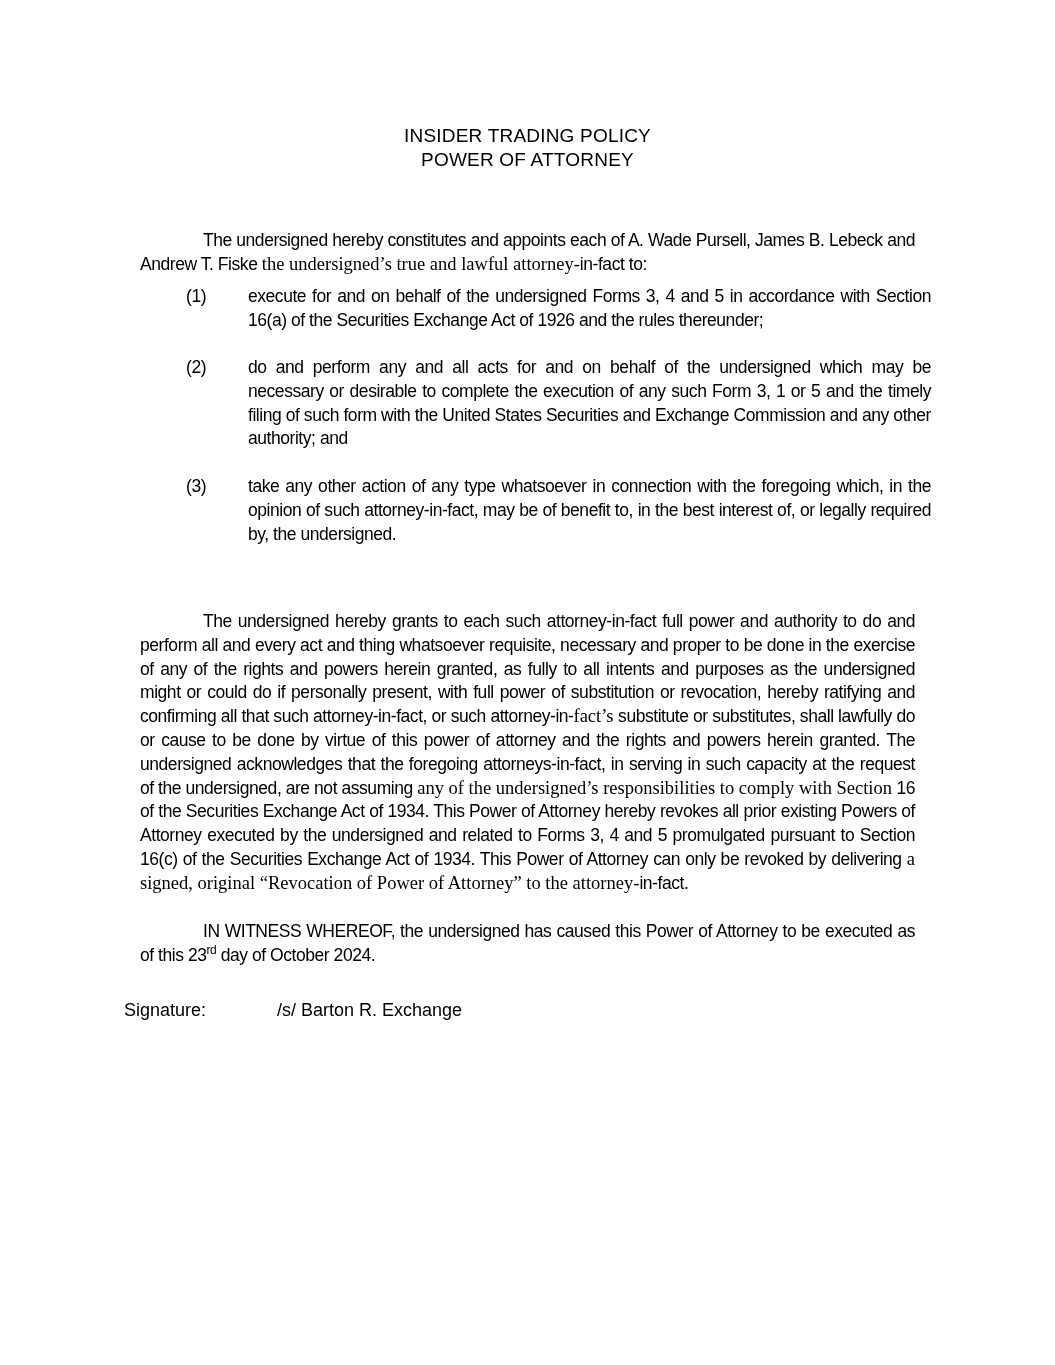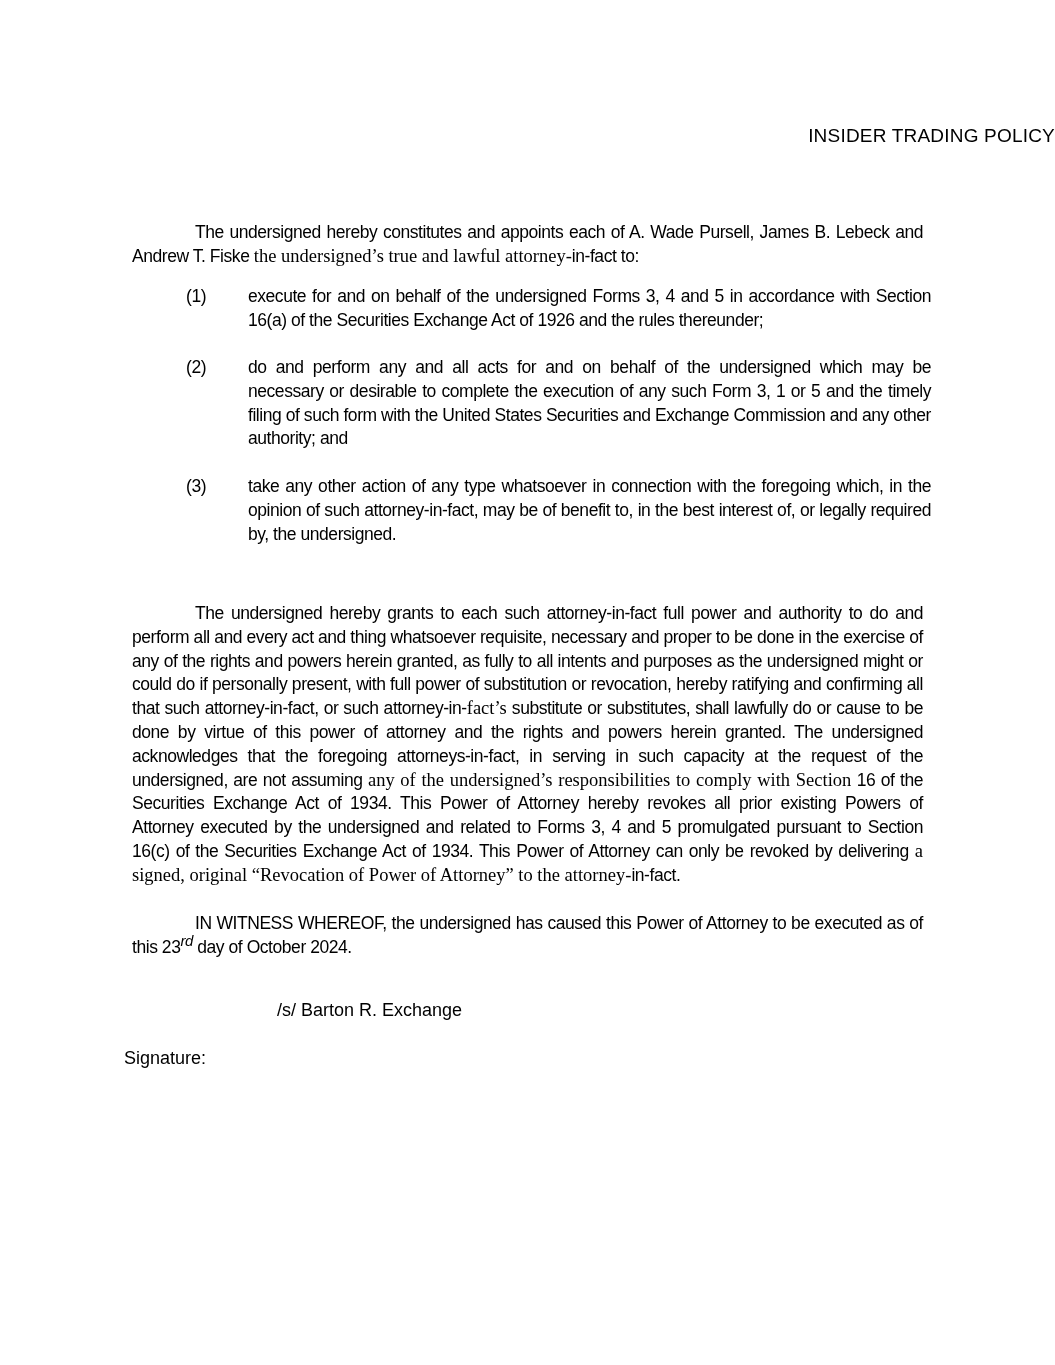--- a/index.html
+++ b/index.html
@@ -29,36 +29,35 @@
       top: 124px;
       width: 1055px;
       text-align: center;
       font-family: "Liberation Sans", sans-serif;
       font-size: 19px;
       line-height: 24px;
       letter-spacing: 0.2px;
     }
     .title-block div {
       margin: 0;
-      text-align: right;
     }
     .body-text {
       position: absolute;
       left: 124px;
       width: 807px;
       font-family: "Liberation Sans", sans-serif;
       font-size: 17.5px;
       line-height: 23.8px;
       text-align: justify;
       transform-origin: 0 0;
       letter-spacing: -0.45px;
       word-spacing: 0px;
     }
     .para {
-      margin: 8px;
+      margin: 16px;
       text-indent: 63px;
     }
     .serif {
       font-family: "Liberation Serif", serif;
       font-size: 18.5px;
       letter-spacing: 0;
     }
     #intro { top: 213px; }
     .list {
       position: absolute;
@@ -86,54 +85,53 @@
       top: 0;
       width: 683px;
       text-align: justify;
     }
     #item-1 { top: 285px; }
     #item-2 { top: 356px; }
     #item-3 { top: 475px; }
     #grant { top: 594px; }
     #witness { top: 904px; }
     .sup {
-      font-size: 15px;
+      font-size: 12px;
       vertical-align: super;
       line-height: 0;
-      font-style: italic;
     }
     .signature {
       position: absolute;
       left: 124px;
       top: 998px;
       font-family: "Liberation Sans", sans-serif;
       font-size: 18px;
       line-height: 24px;
     }
     .sig-label {
       position: absolute;
       left: 0;
       top: 0;
       white-space: nowrap;
-      margin-top: 48px;
     }
     .sig-value {
       position: absolute;
       left: 153px;
       top: 0;
       white-space: nowrap;
     }
   </style>
 </head>
 <body>
 
 <div class="page">
 
   <div class="title-block">
     <div>INSIDER TRADING POLICY</div>
+    <div>POWER OF ATTORNEY</div>
   </div>
 
   <div class="body-text" id="intro">
     <p class="para"><span>The undersigned hereby constitutes and appoints each of A. Wade Pursell, James B. Lebeck and Andrew T. Fiske </span><span class="serif">the undersigned’s true and lawful attorney-</span><span>in-fact to:</span></p>
   </div>
 
   <div class="list">
     <div class="list-item" id="item-1">
       <div class="list-num">(1)</div>
       <div class="list-text">execute for and on behalf of the undersigned Forms 3, 4 and 5 in accordance with Section 16(a) of the Securities Exchange Act of 1926 and the rules thereunder;</div>

